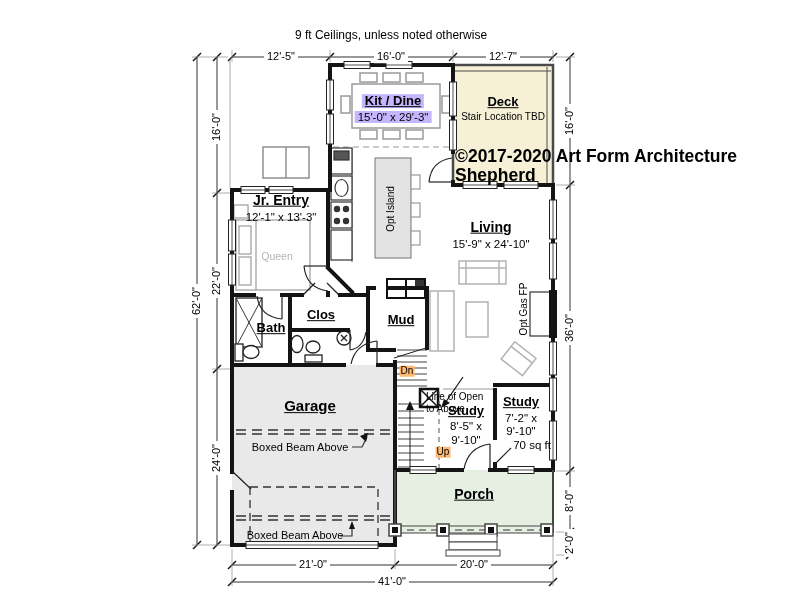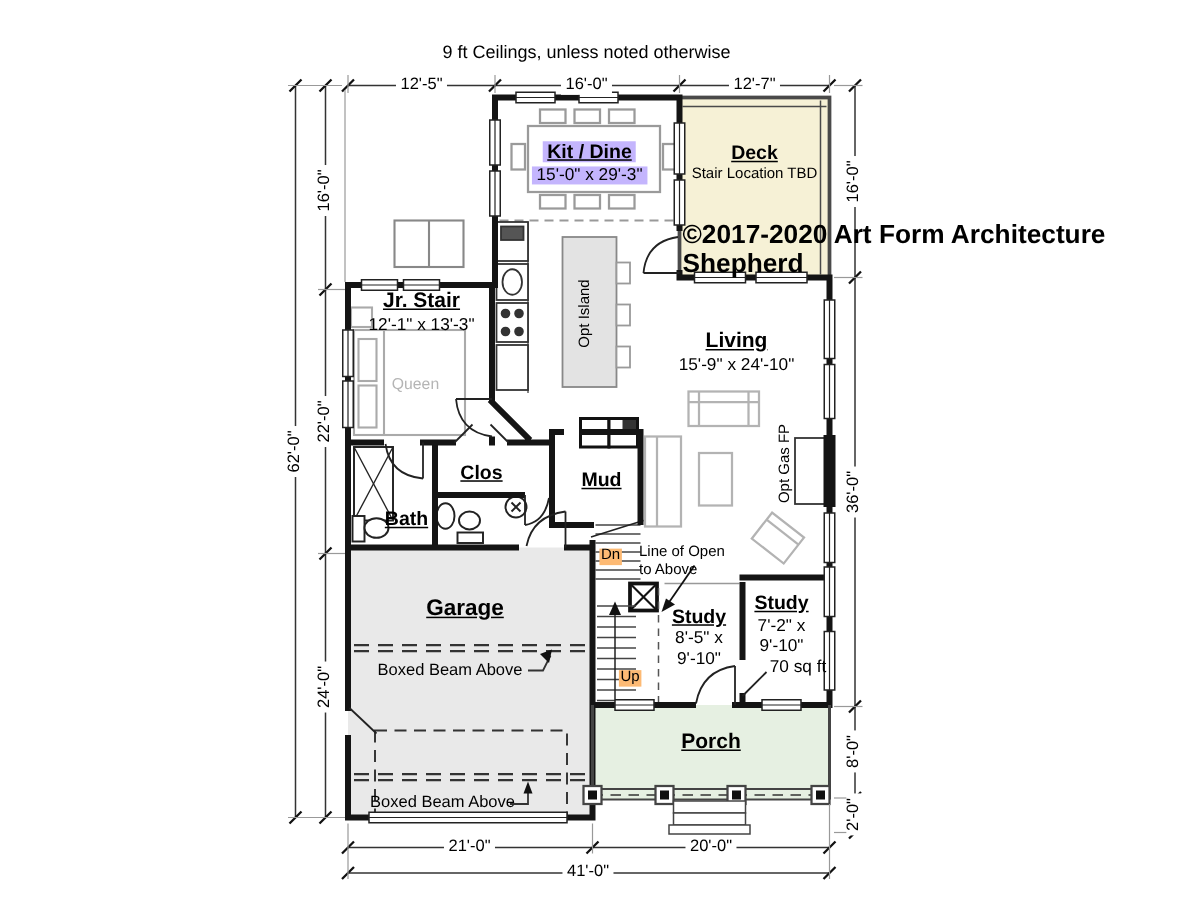--- a/index.html
+++ b/index.html
@@ -1,20 +1,20 @@
 <!DOCTYPE html>
 <html><head>
 <meta charset="utf-8">
 <style>
   html,body{margin:0;padding:0;background:#fff;}
   #plan{position:relative;width:800px;height:600px;background:#fff;overflow:hidden;
         font-family:"Liberation Sans","DejaVu Sans",sans-serif;color:#000;}
   svg{position:absolute;left:0;top:0;}
   .lbl{position:absolute;transform:translate(-50%,-50%);white-space:nowrap;line-height:1.05;}
-  .left-al{transform:translate(0,-50%);}
+  .left-al{transform:translate(0,-50%);margin-top:28px;}
   .rot{transform:translate(-50%,-50%) rotate(-90deg);}
   .room{font-weight:bold;text-decoration:underline;font-size:13px;}
   .room-lg{font-size:15px;}
   .room-md{font-size:14px;}
   .rdims{font-size:11.5px;}
   .dim{font-size:11px;background:#fff;padding:0 3px;}
   .tiny{font-size:10px;}
   .xs{font-size:10px;background:#fdba74;padding:0 1px;}
   .gray{color:#b5b5b5;font-size:10.5px;}
   .mask{background:#c4b5fd;padding:0 3px;}
@@ -317,28 +317,28 @@
 
   <div class="copy" style="left:455px;top:147px;">©2017-2020 Art Form Architecture</div>
   <div class="copy" style="left:455px;top:166px;">Shepherd</div>
 
   <div class="lbl room mask" style="left:393px;top:101px;">Kit / Dine</div>
   <div class="lbl rdims mask" style="left:393px;top:117px;">15'-0" x 29'-3"</div>
 
   <div class="lbl room" style="left:503px;top:102px;">Deck</div>
   <div class="lbl tiny" style="left:503px;top:117px;">Stair Location TBD</div>
 
-  <div class="lbl room room-md" style="left:281px;top:200px;">Jr. Stair</div>
+  <div class="lbl room room-md" style="left:281px;top:200px;">Jr. Entry</div>
   <div class="lbl rdims" style="left:281px;top:217px;">12'-1" x 13'-3"</div>
   <div class="lbl gray" style="left:277px;top:257px;">Queen</div>
 
   <div class="lbl room room-md" style="left:491px;top:227px;">Living</div>
   <div class="lbl rdims" style="left:491px;top:244px;">15'-9" x 24'-10"</div>
 
-  <div class="lbl room" style="left:271px;top:346px;">Bath</div>
+  <div class="lbl room" style="left:271px;top:328px;">Bath</div>
   <div class="lbl room" style="left:321px;top:315px;">Clos</div>
   <div class="lbl room" style="left:401px;top:320px;">Mud</div>
 
   <div class="lbl room room-lg" style="left:310px;top:406px;">Garage</div>
   <div class="lbl" style="left:300px;top:448px;font-size:11px;">Boxed Beam Above</div>
   <div class="lbl" style="left:295px;top:536px;font-size:11px;">Boxed Beam Above</div>
 
   <div class="lbl room" style="left:466px;top:411px;">Study</div>
   <div class="lbl rdims" style="left:466px;top:426px;">8'-5" x</div>
   <div class="lbl rdims" style="left:466px;top:440px;">9'-10"</div>
@@ -348,21 +348,21 @@
   <div class="lbl rdims" style="left:521px;top:431px;">9'-10"</div>
   <div class="lbl rdims" style="left:532px;top:445px;">70 sq ft</div>
 
   <div class="lbl room room-md" style="left:474px;top:494px;">Porch</div>
 
   <div class="lbl rot tiny" style="left:391px;top:209px;">Opt Island</div>
   <div class="lbl rot tiny" style="left:524px;top:309px;">Opt Gas FP</div>
   <div class="lbl left-al tiny" style="left:426px;top:369px;">Line of Open</div>
   <div class="lbl left-al tiny" style="left:426px;top:381px;">to Above</div>
   <div class="lbl xs" style="left:407px;top:371px;">Dn</div>
-  <div class="lbl xs" style="left:420px;top:452px;text-align:center;">Up</div>
+  <div class="lbl xs" style="left:443px;top:452px;text-align:center;">Up</div>
 
   <div class="lbl dim" style="left:281px;top:57px;">12'-5"</div>
   <div class="lbl dim" style="left:391px;top:57px;">16'-0"</div>
   <div class="lbl dim" style="left:503px;top:57px;">12'-7"</div>
 
   <div class="lbl rot dim" style="left:217px;top:127px;">16'-0"</div>
   <div class="lbl rot dim" style="left:217px;top:281px;">22'-0"</div>
   <div class="lbl rot dim" style="left:217px;top:458px;">24'-0"</div>
   <div class="lbl rot dim" style="left:197px;top:301px;">62'-0"</div>
 

